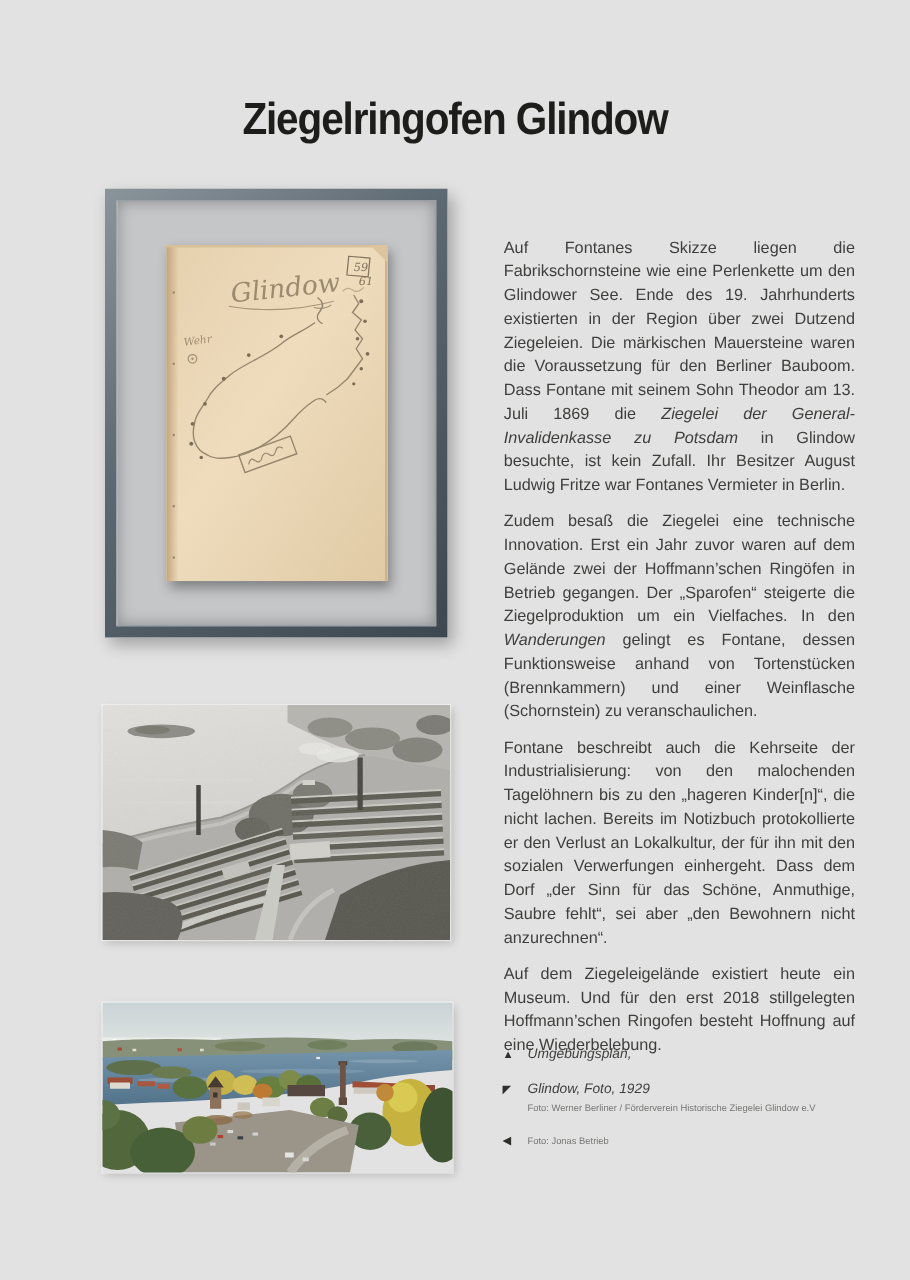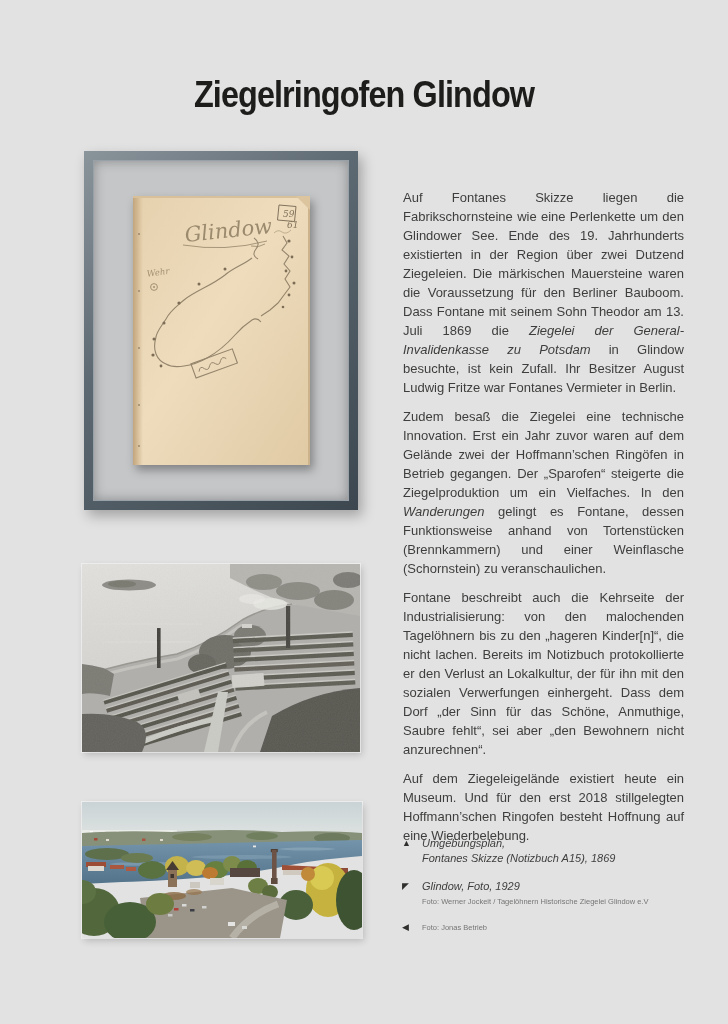--- a/index.html
+++ b/index.html
@@ -317,28 +317,27 @@
       <ellipse cx="78" cy="102" rx="14" ry="11" fill="#6d7c41"></ellipse>
       <ellipse cx="0" cy="90" rx="14" ry="12" fill="#5d7244"></ellipse>
     </svg>
   </div>
 
   <div class="captions">
     <div class="cap">
       <span class="mark">▲</span>
       <div class="cap-body">
         <div class="cap-line">Umgebungsplan,</div>
-        <div class="cap-line">Fontanes Skizze (Notizbuch A15), 1869</div>
       </div>
     </div>
     <div class="cap">
       <span class="mark">◤</span>
       <div class="cap-body">
         <div class="cap-line">Glindow, Foto, 1929</div>
-        <div class="cap-credit">Foto: Werner Jockeit / Tagelöhnern Historische Ziegelei Glindow e.V</div>
+        <div class="cap-credit">Foto: Werner Berliner / Förderverein Historische Ziegelei Glindow e.V</div>
       </div>
     </div>
     <div class="cap">
       <span class="mark">◀</span>
       <div class="cap-body">
         <div class="cap-credit">Foto: Jonas Betrieb</div>
       </div>
     </div>
   </div>
 

